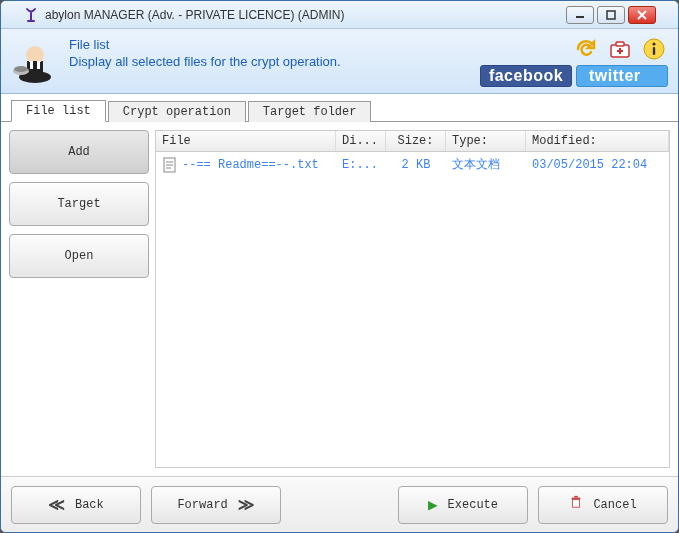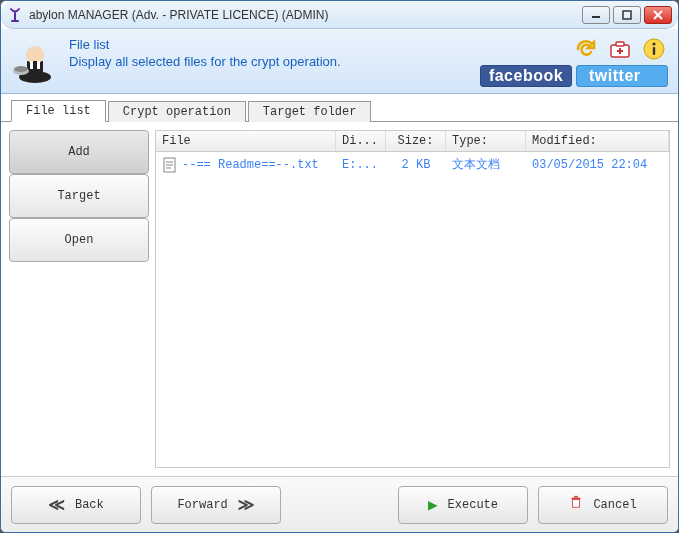--- a/index.html
+++ b/index.html
@@ -20,22 +20,21 @@
   overflow: hidden;
   display: flex;
   flex-direction: column;
 }
 .titlebar {
   height: 28px;
   background: linear-gradient(#eef5fb, #d6e8f7);
   border-bottom: 1px solid #b0c4de;
   display: flex;
   align-items: center;
-  padding: 0 6px;
-  border-radius: 13px;
+  padding: 0 22px;
 }
 .titlebar .app-icon {
   width: 16px; height: 16px;
   margin-right: 6px;
   display: flex; align-items: center; justify-content: center;
 }
 .titlebar .title-text {
   flex: 1;
   color: #333;
   font-size: 12px;
@@ -135,21 +134,21 @@
   flex: 1;
   display: flex;
   padding: 8px;
   gap: 6px;
   background: #fff;
 }
 .side-buttons {
   width: 140px;
   display: flex;
   flex-direction: column;
-  gap: 0;
+  gap: 8px;
 }
 .side-btn {
   height: 44px;
   border: 1px solid #aaa;
   border-radius: 4px;
   background: linear-gradient(#fdfdfd, #e6e6e6);
   display: flex;
   align-items: center;
   justify-content: center;
   font-family: "Courier New", monospace;

